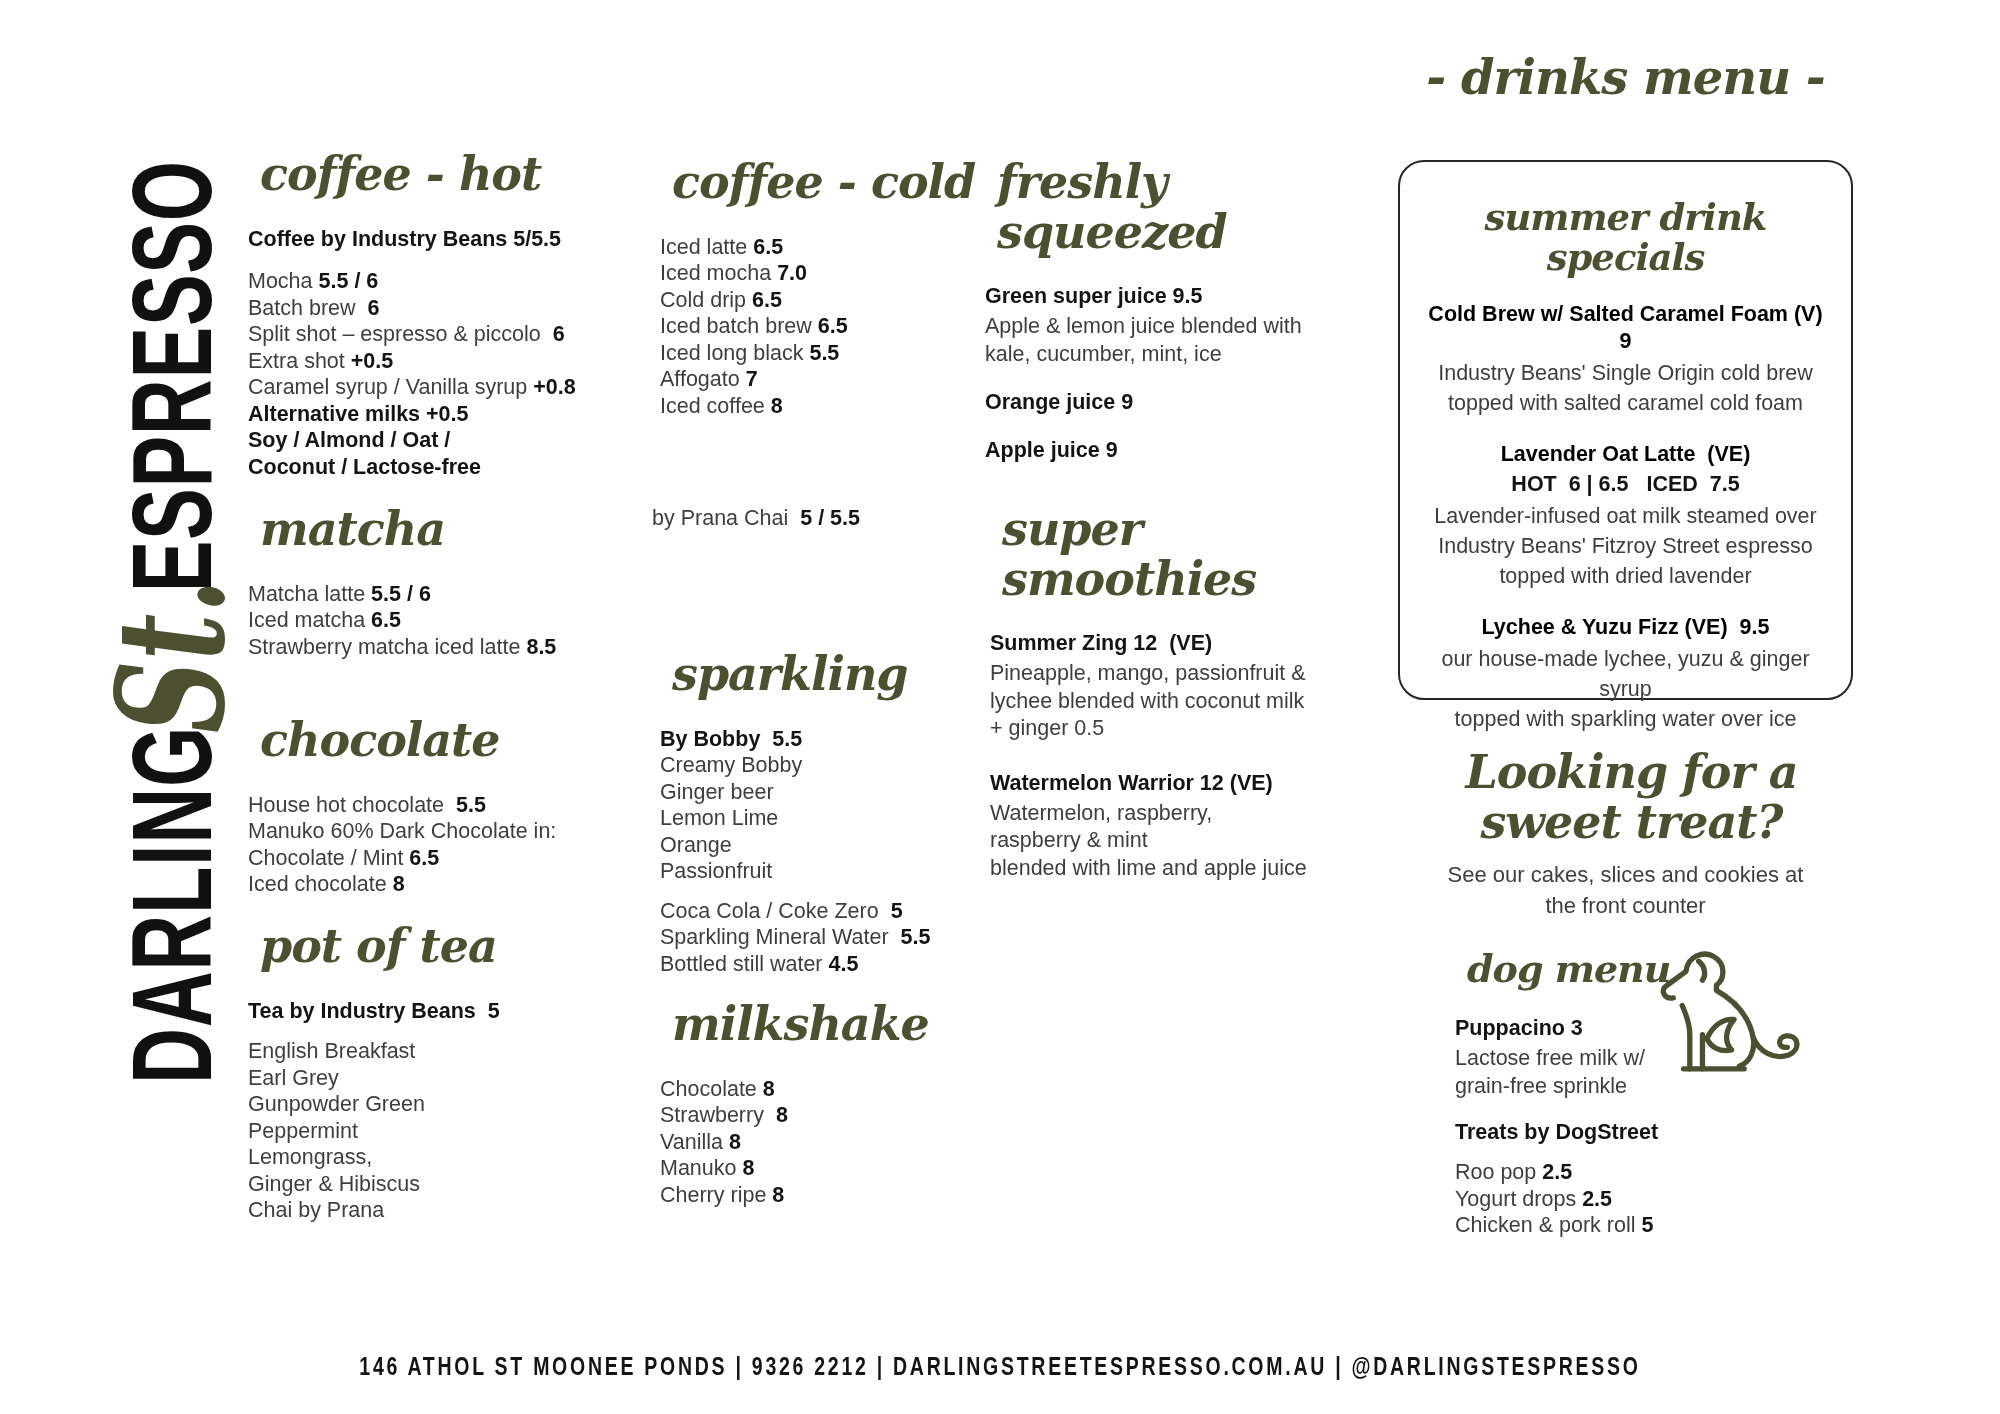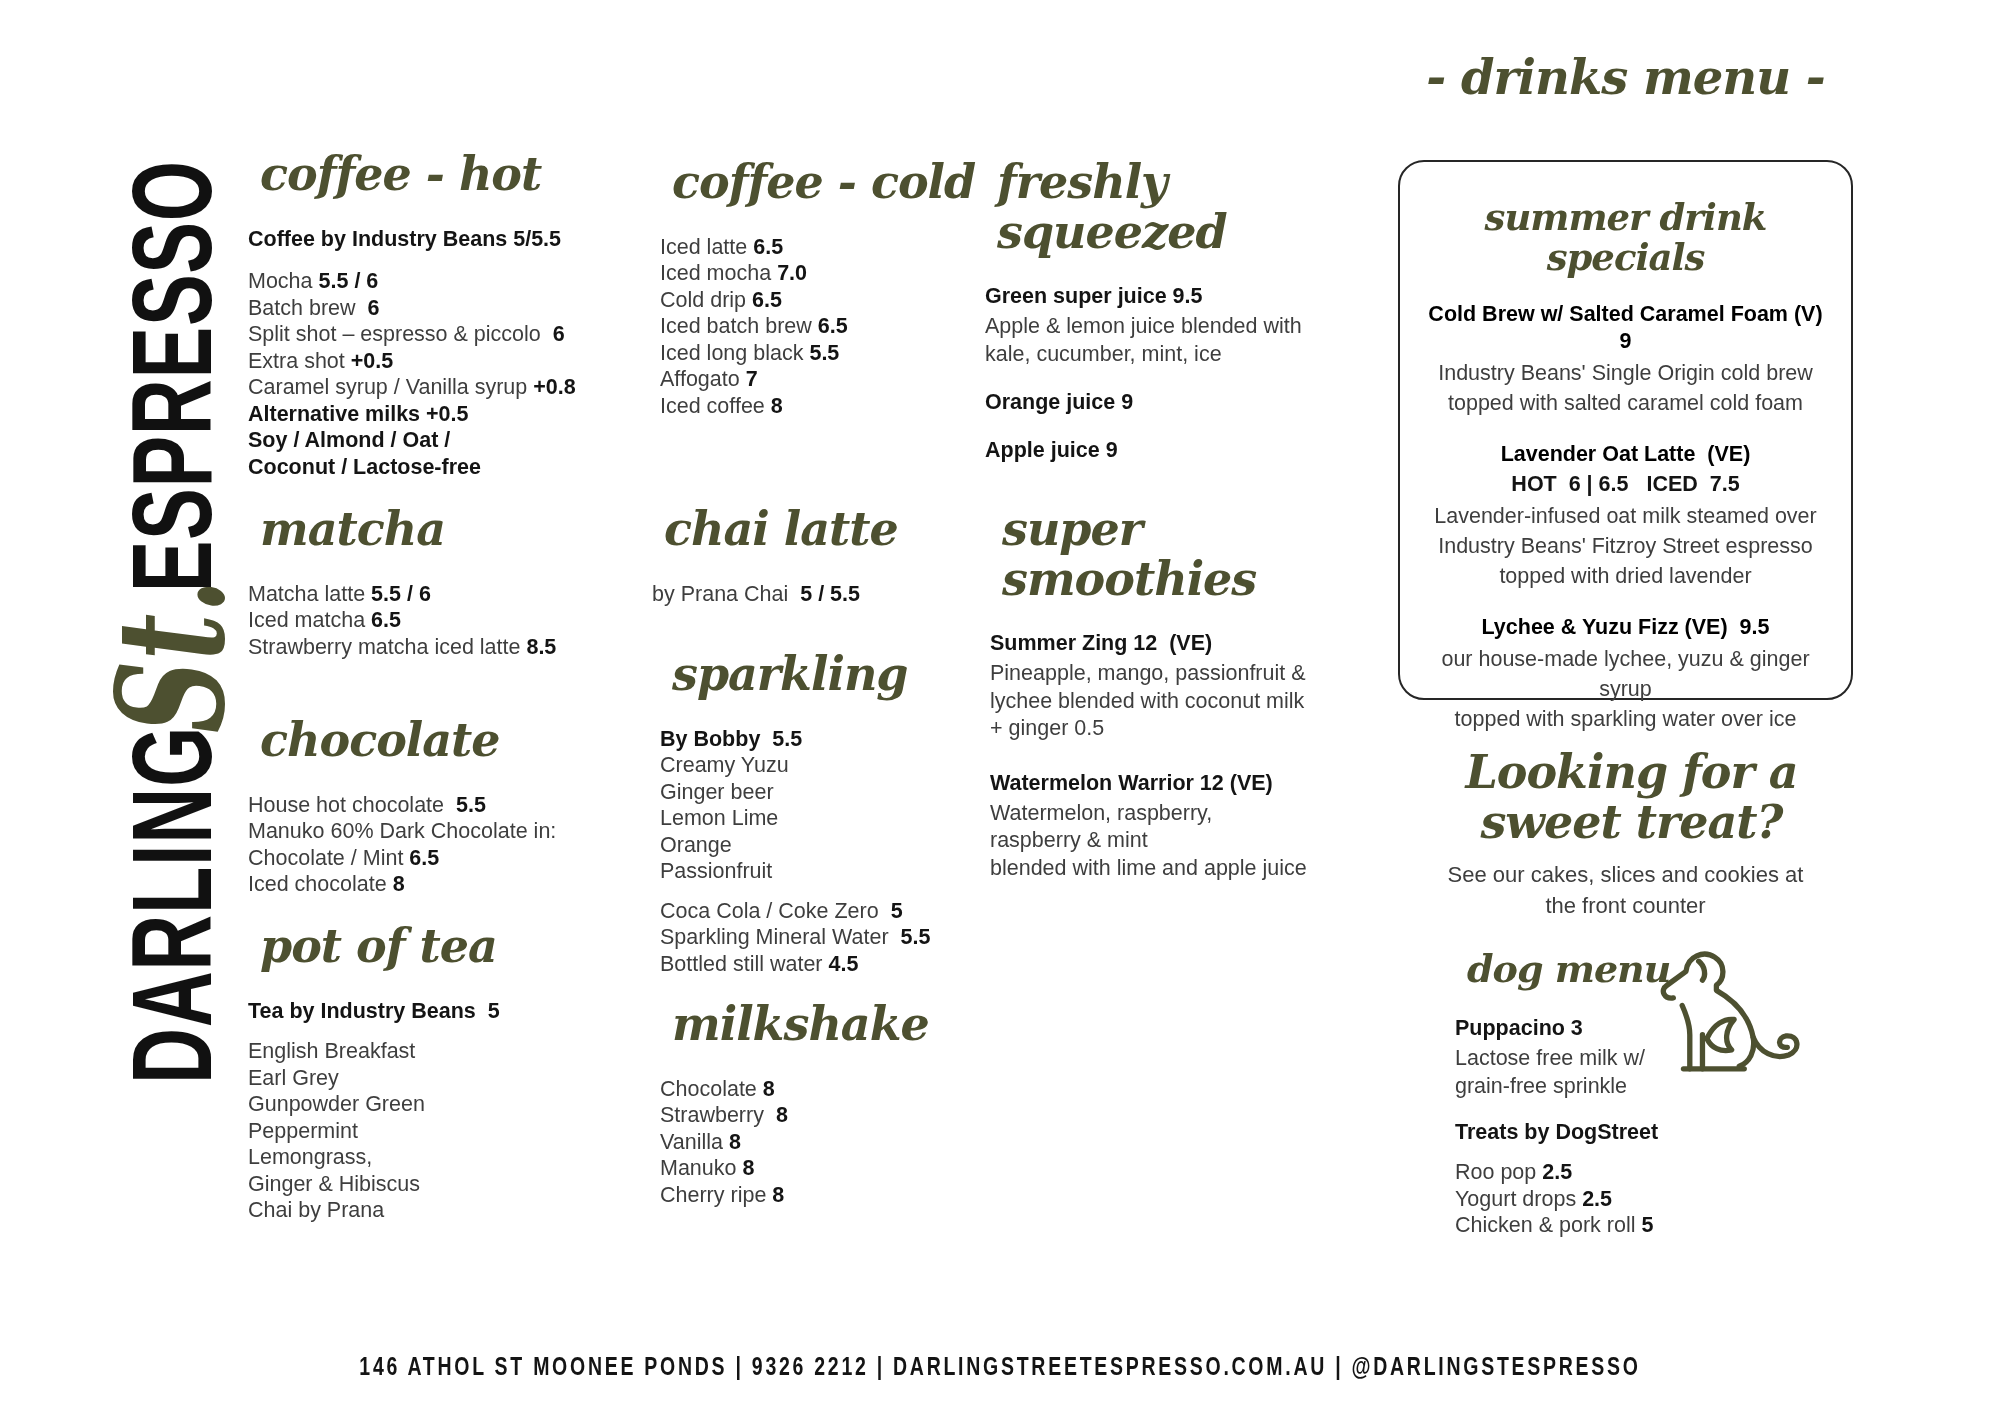--- a/index.html
+++ b/index.html
@@ -124,28 +124,27 @@
     <p class="it"><span>Iced latte</span> <b>6.5</b></p>
     <p class="it"><span>Iced mocha</span> <b>7.0</b></p>
     <p class="it"><span>Cold drip</span> <b>6.5</b></p>
     <p class="it"><span>Iced batch brew</span> <b>6.5</b></p>
     <p class="it"><span>Iced long black</span> <b>5.5</b></p>
     <p class="it"><span>Affogato</span> <b>7</b></p>
     <p class="it"><span>Iced coffee</span> <b>8</b></p>
   </div>
 
   <div class="sec" id="chai">
-    <h2 class="sh">chai latte</h2>
     <p class="it"><span>by Prana Chai</span>&nbsp; <b>5 / 5.5</b></p>
   </div>
 
   <div class="sec" id="sparkling">
     <h2 class="sh">sparkling</h2>
     <p class="it strong"><span>By Bobby</span>&nbsp; <b>5.5</b></p>
-    <p class="it">Creamy Yuzu</p>
+    <p class="it">Creamy Bobby</p>
     <p class="it">Ginger beer</p>
     <p class="it">Lemon Lime</p>
     <p class="it">Orange</p>
     <p class="it">Passionfruit</p>
     <div class="others">
       <p class="it"><span>Coca Cola / Coke Zero</span>&nbsp; <b>5</b></p>
       <p class="it"><span>Sparkling Mineral Water</span>&nbsp; <b>5.5</b></p>
       <p class="it"><span>Bottled still water</span> <b>4.5</b></p>
     </div>
   </div>

